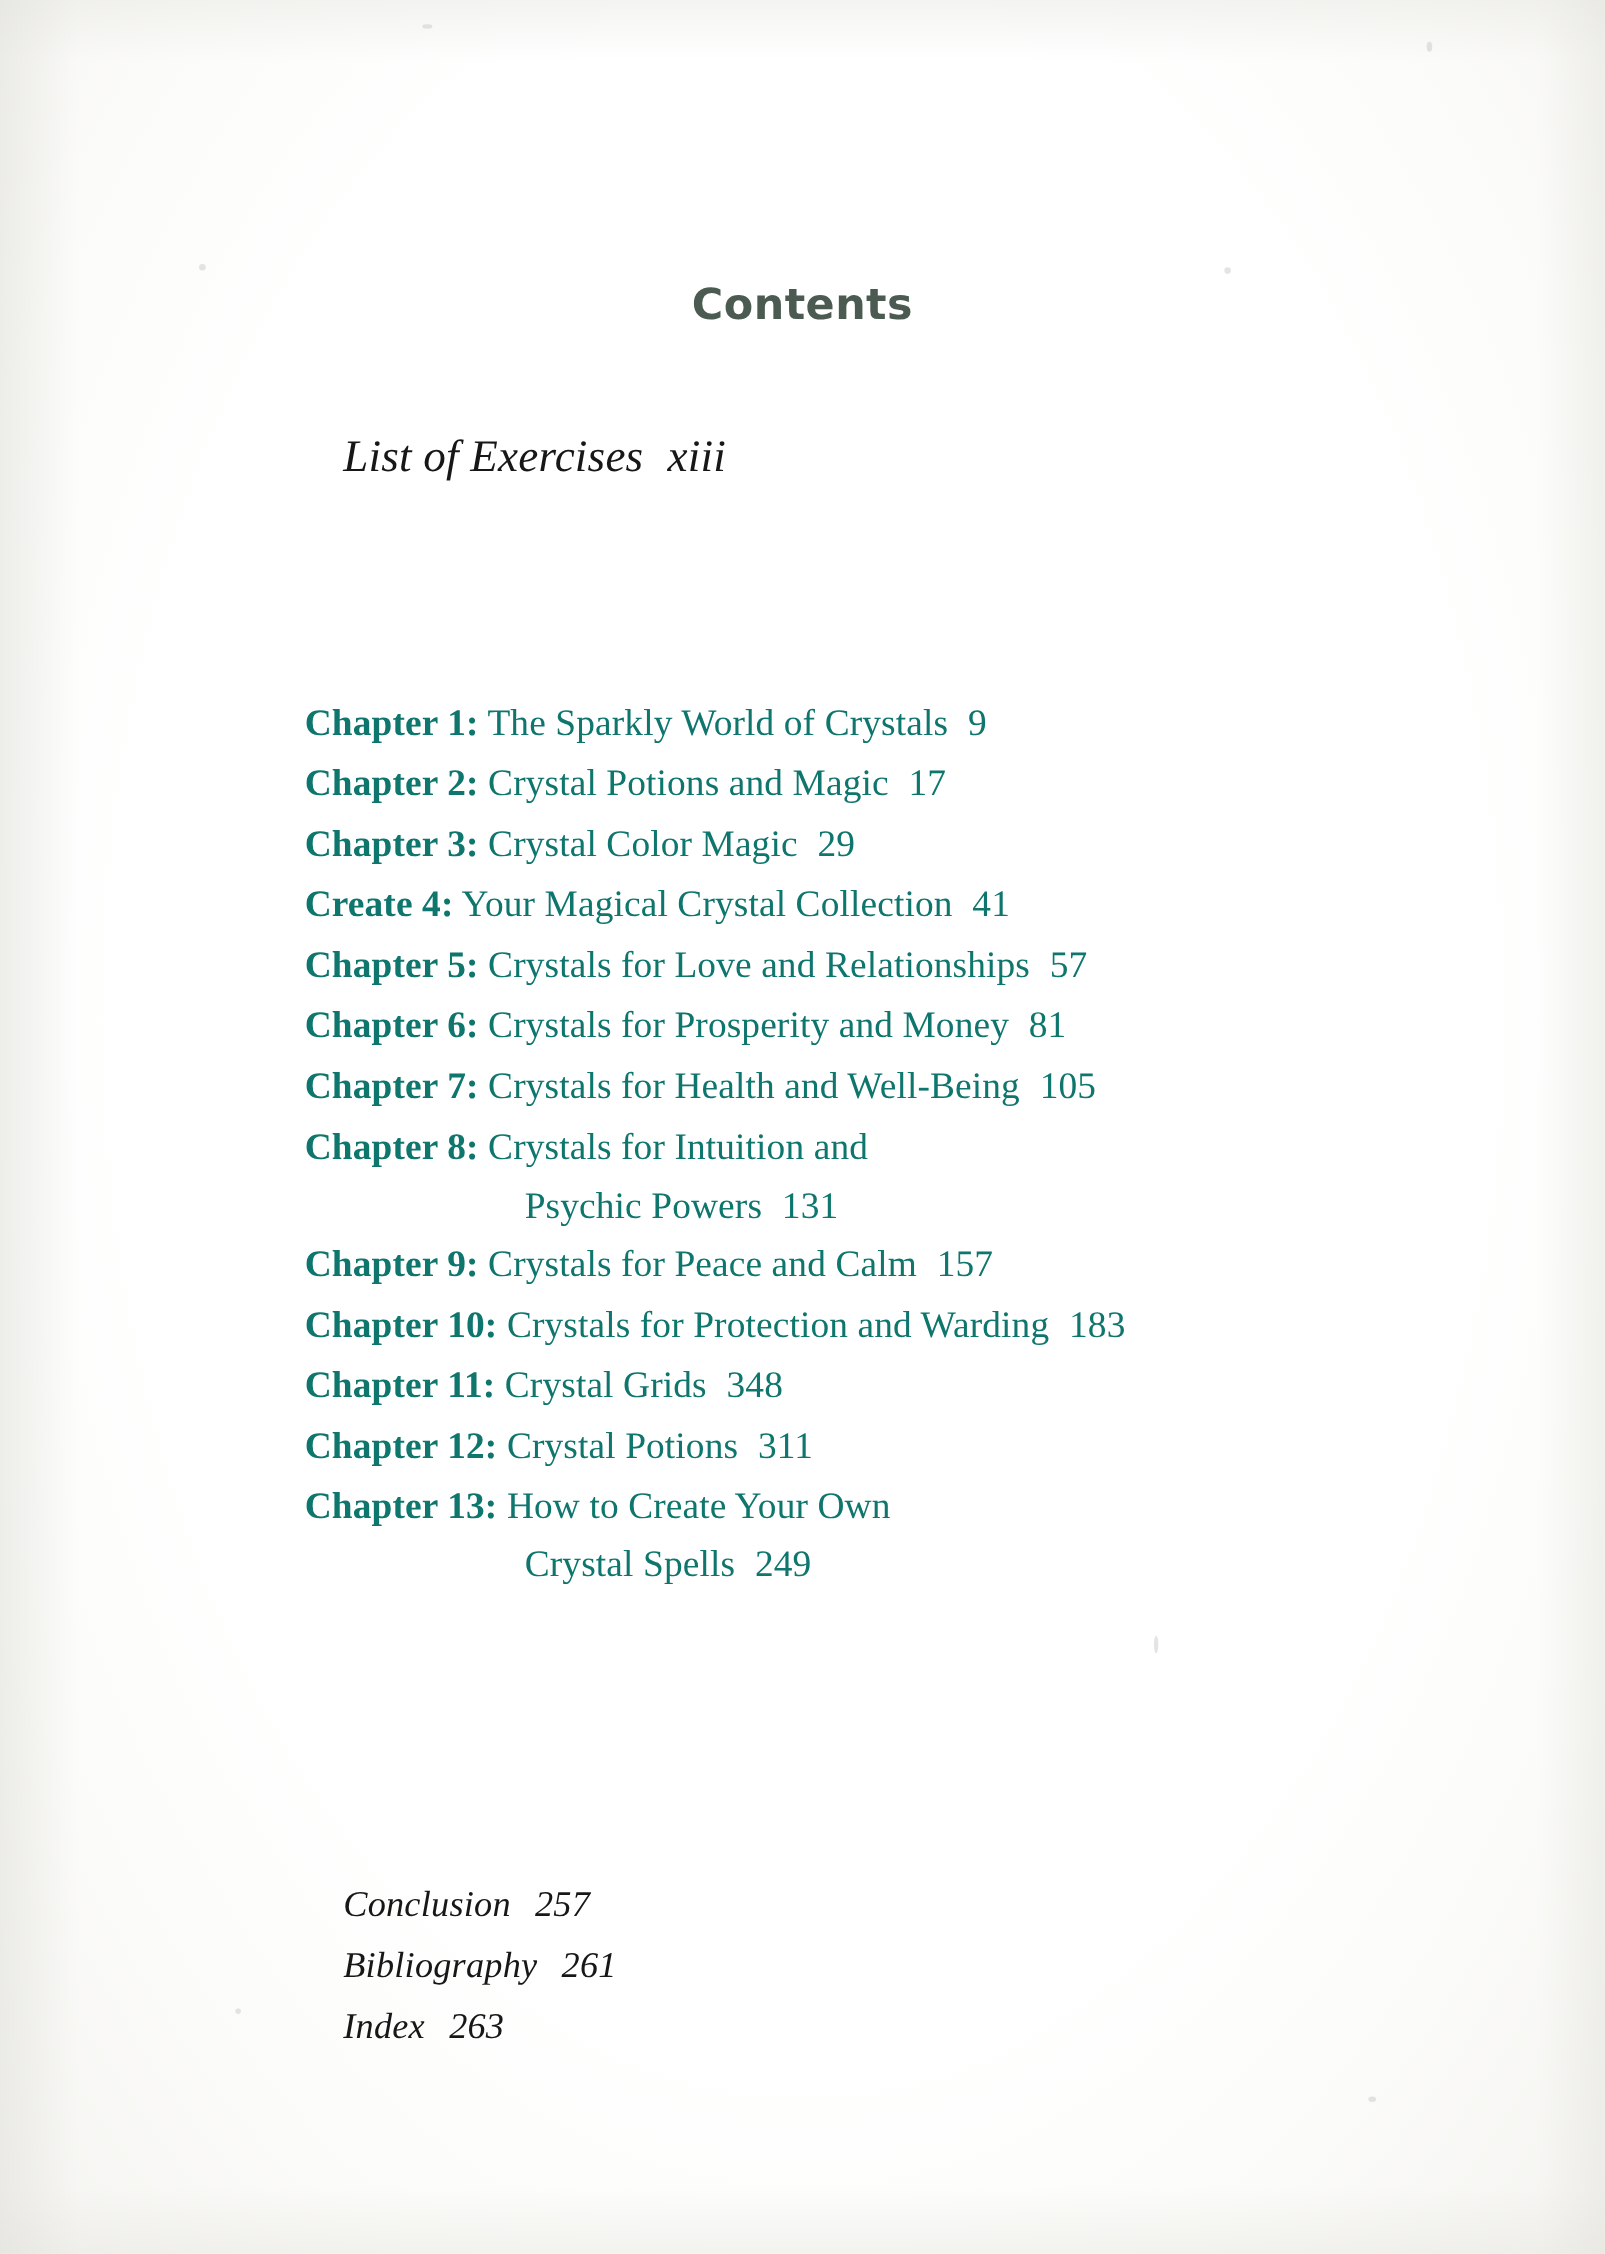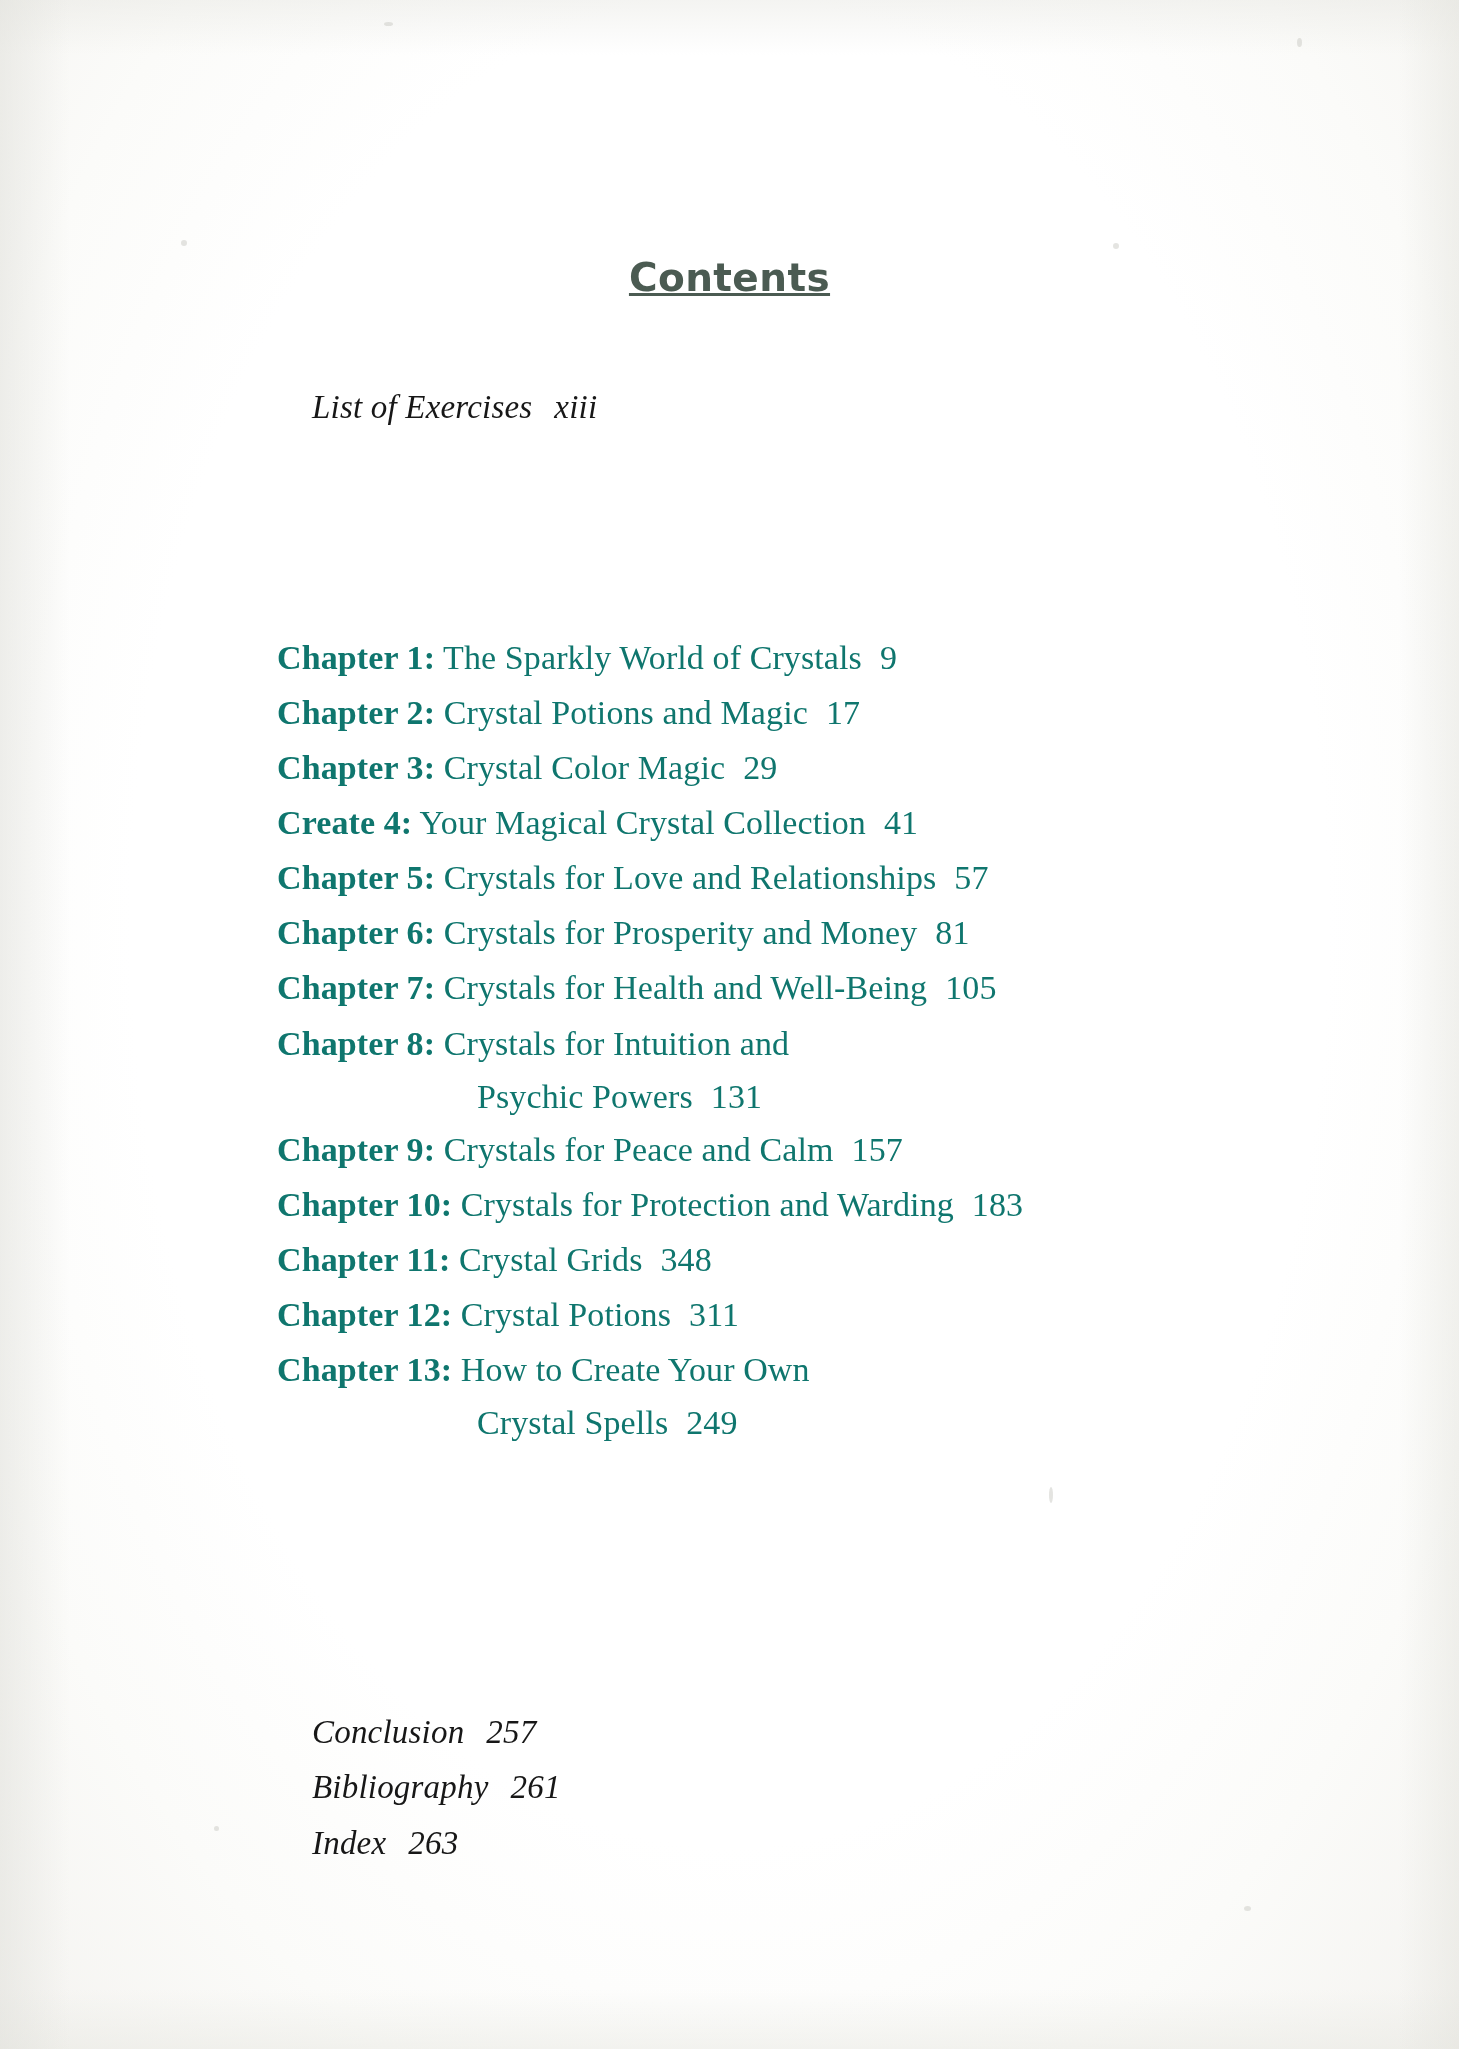--- a/index.html
+++ b/index.html
@@ -52,32 +52,31 @@
     position: absolute;
     top: 255px;
     left: 0;
     width: 1459px;
     text-align: center;
     font-family: "DejaVu Sans", sans-serif;
     font-size: 39px;
     font-weight: 600;
     letter-spacing: 0.4px;
     color: #4b5b52;
-    text-decoration: underline;
   }
 
   .front-matter {
     position: absolute;
     left: 312px;
     top: 380px;
     width: 900px;
   }
   .front-matter .fm-line {
     font-style: italic;
-    font-size: 33px;
+    font-size: 41px;
     line-height: 1.68;
     color: #171717;
     letter-spacing: 0.2px;
   }
   .fm-page {
     font-style: italic;
     padding-left: 22px;
   }
 
   .chapters {

